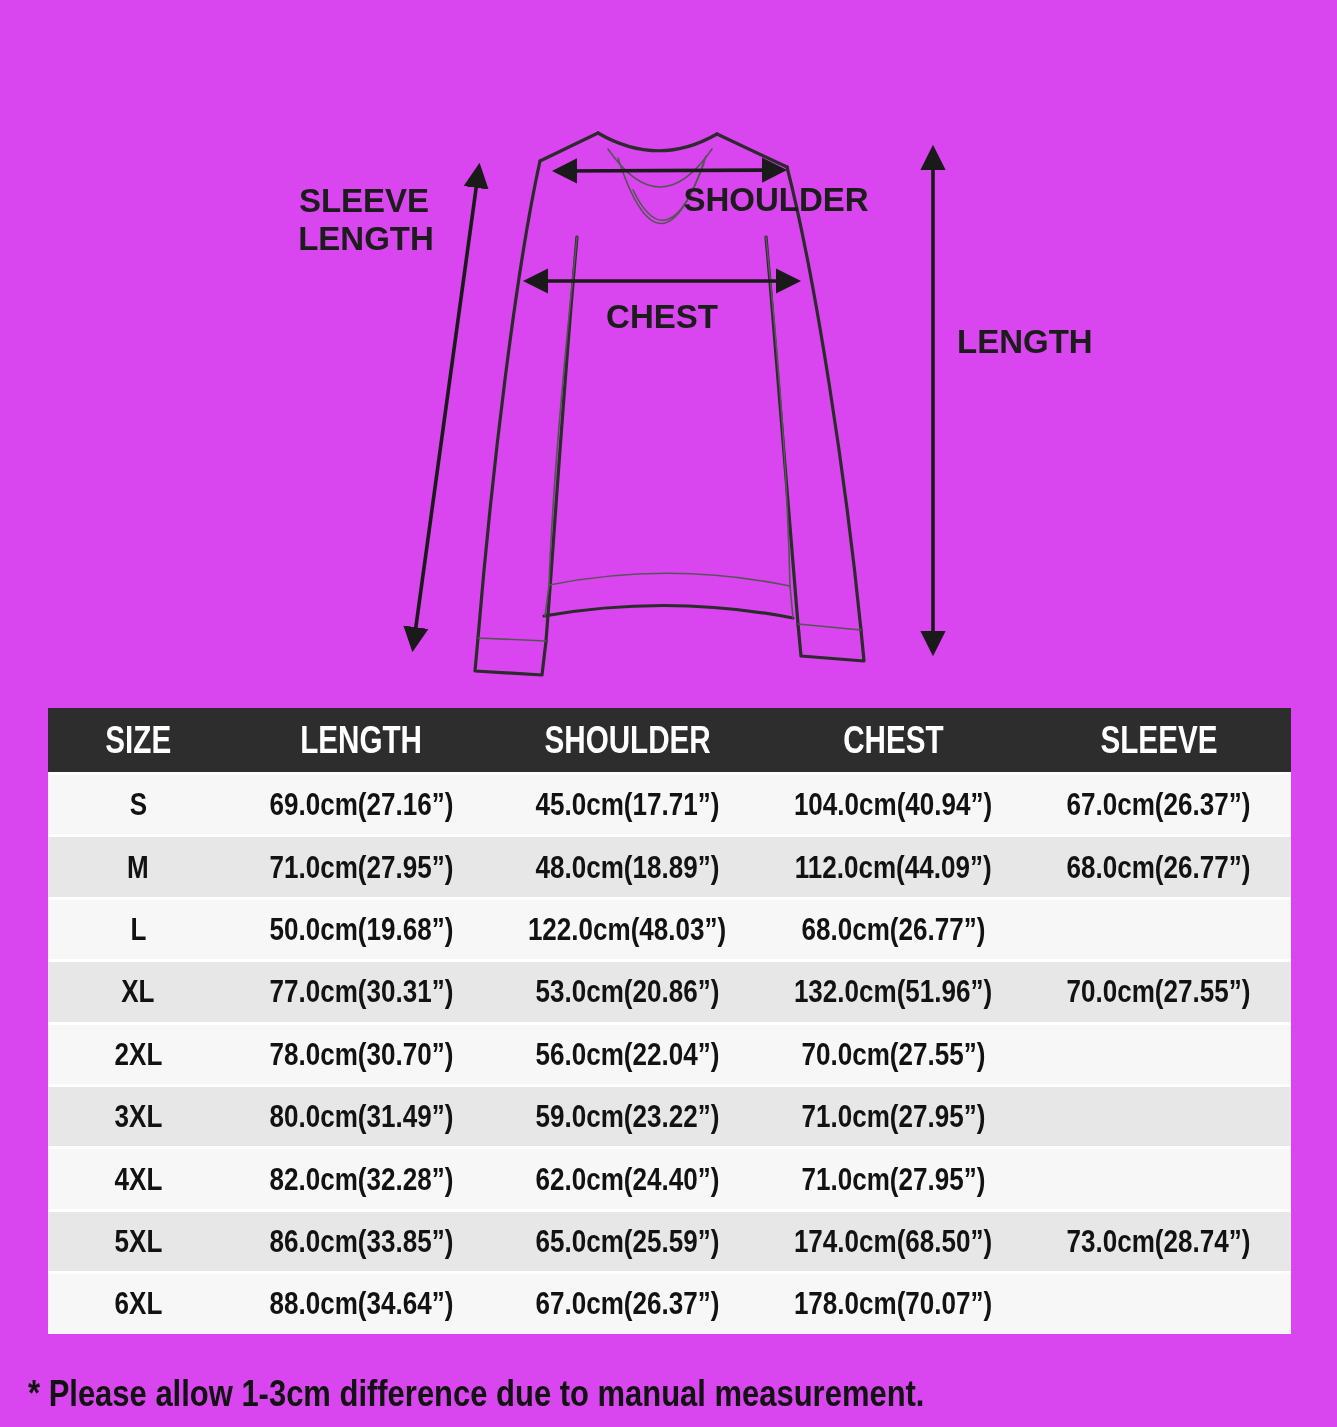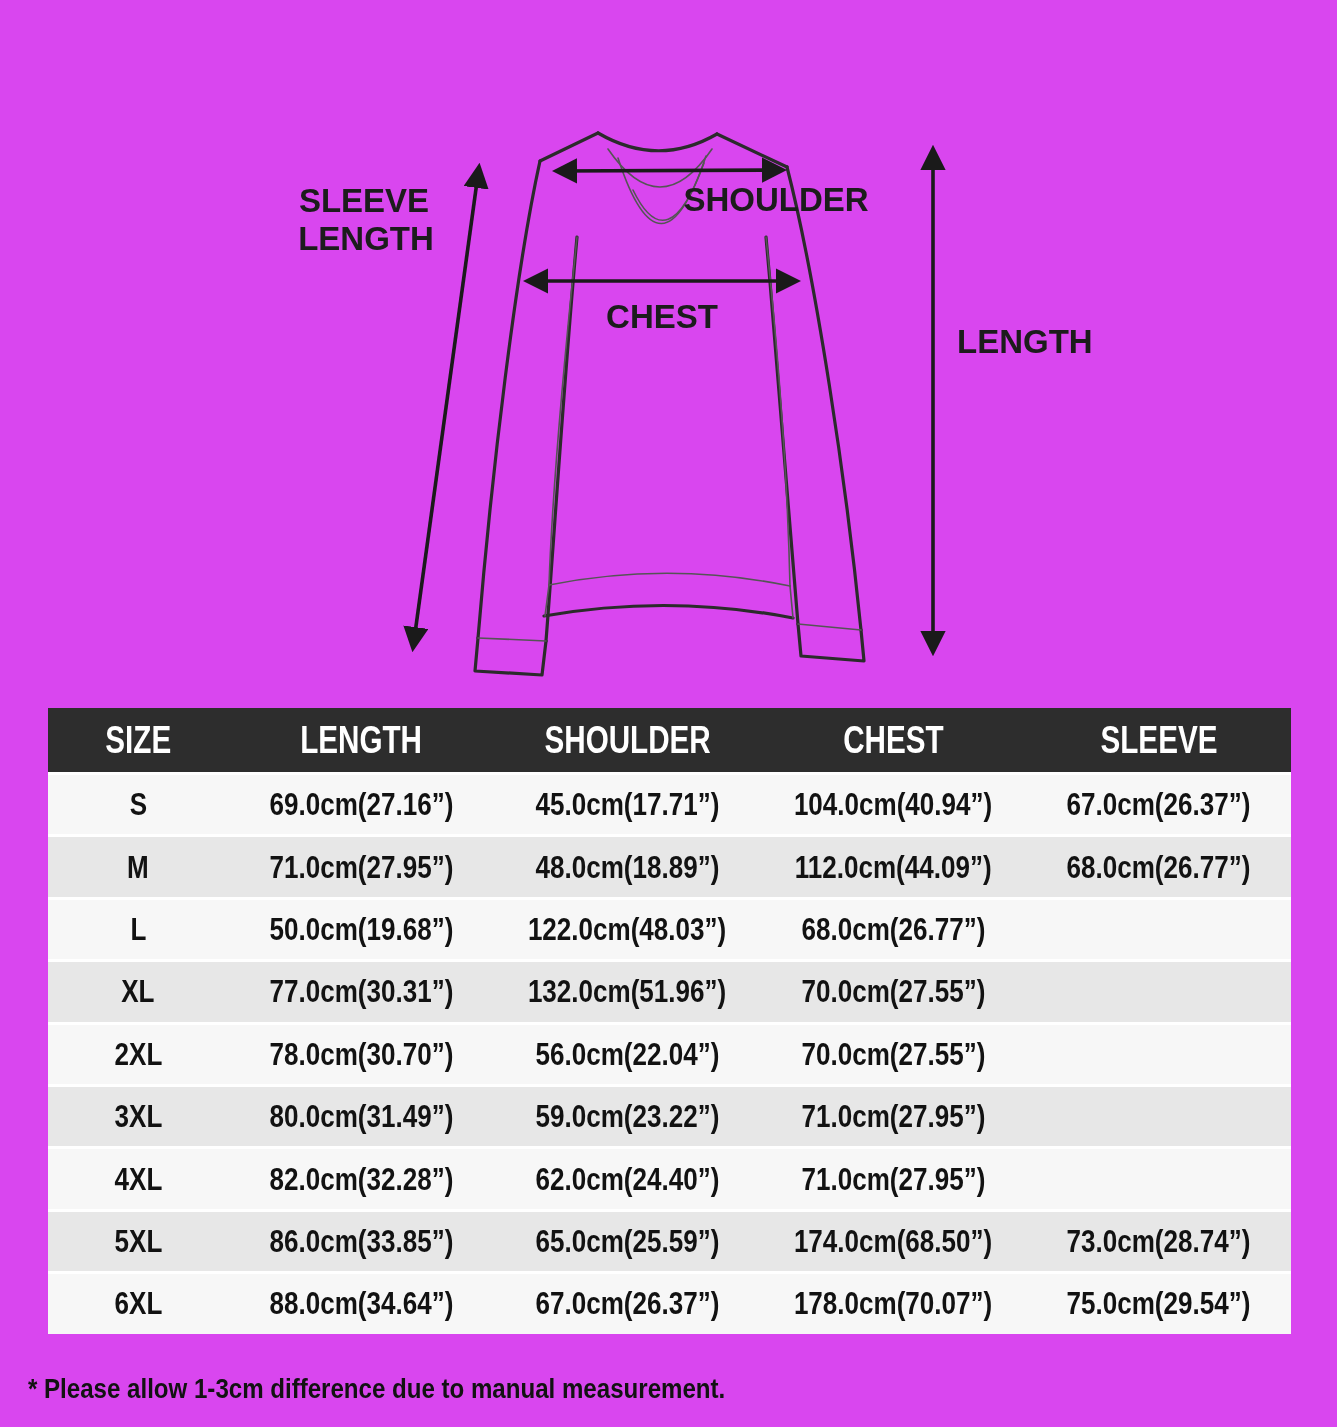--- a/index.html
+++ b/index.html
@@ -33,21 +33,21 @@
     height:62.4px;box-sizing:border-box;border-top:3px solid #ffffff;
   }
   .trow.odd{background:var(--row-light,#f7f7f7);}
   .trow.even{background:var(--row-dark,#e7e7e7);}
   .cell{text-align:center;font-weight:bold;font-size:31px;line-height:1;color:var(--table-text,#121212);}
   .cell .cx{display:inline-block;transform:scaleX(.84);white-space:nowrap;}
 
   
   .footnote{
     position:absolute;left:28px;top:1372px;
-    font-weight:bold;font-size:28px;line-height:1.2;white-space:nowrap;
+    font-weight:bold;font-size:36px;line-height:1.2;white-space:nowrap;
   }
   .footnote .cx{display:inline-block;transform:scaleX(.86);transform-origin:left center;white-space:nowrap;}
 </style>
 </head>
 <body>
 
 <div class="stage">
 
   <svg class="diagram" width="1337" height="705" viewBox="0 0 1337 705">
     <defs>
@@ -132,20 +132,21 @@
     <div class="trow odd">
       <div class="cell"><span class="cx">L</span></div>
       <div class="cell"><span class="cx">50.0cm(19.68”)</span></div>
       <div class="cell"><span class="cx">122.0cm(48.03”)</span></div>
       <div class="cell"><span class="cx">68.0cm(26.77”)</span></div>
     </div>
 
     <div class="trow even">
       <div class="cell"><span class="cx">XL</span></div>
       <div class="cell"><span class="cx">77.0cm(30.31”)</span></div>
+      <div class="cell"><span class="cx">53.0cm(20.86”)</span></div>
       <div class="cell"><span class="cx">132.0cm(51.96”)</span></div>
       <div class="cell"><span class="cx">70.0cm(27.55”)</span></div>
     </div>
 
     <div class="trow odd">
       <div class="cell"><span class="cx">2XL</span></div>
       <div class="cell"><span class="cx">78.0cm(30.70”)</span></div>
       <div class="cell"><span class="cx">56.0cm(22.04”)</span></div>
       <div class="cell"><span class="cx">70.0cm(27.55”)</span></div>
     </div>
@@ -170,21 +171,20 @@
       <div class="cell"><span class="cx">65.0cm(25.59”)</span></div>
       <div class="cell"><span class="cx">174.0cm(68.50”)</span></div>
       <div class="cell"><span class="cx">73.0cm(28.74”)</span></div>
     </div>
 
     <div class="trow odd">
       <div class="cell"><span class="cx">6XL</span></div>
       <div class="cell"><span class="cx">88.0cm(34.64”)</span></div>
       <div class="cell"><span class="cx">67.0cm(26.37”)</span></div>
       <div class="cell"><span class="cx">178.0cm(70.07”)</span></div>
-      <div class="cell"><span class="cx">75.0cm(29.54”)</span></div>
     </div>
   </div>
   </div>
 
   <div class="footnote">
     <span class="cx">* Please allow 1-3cm difference due to manual measurement.</span>
   </div>
 
 </div>
 

